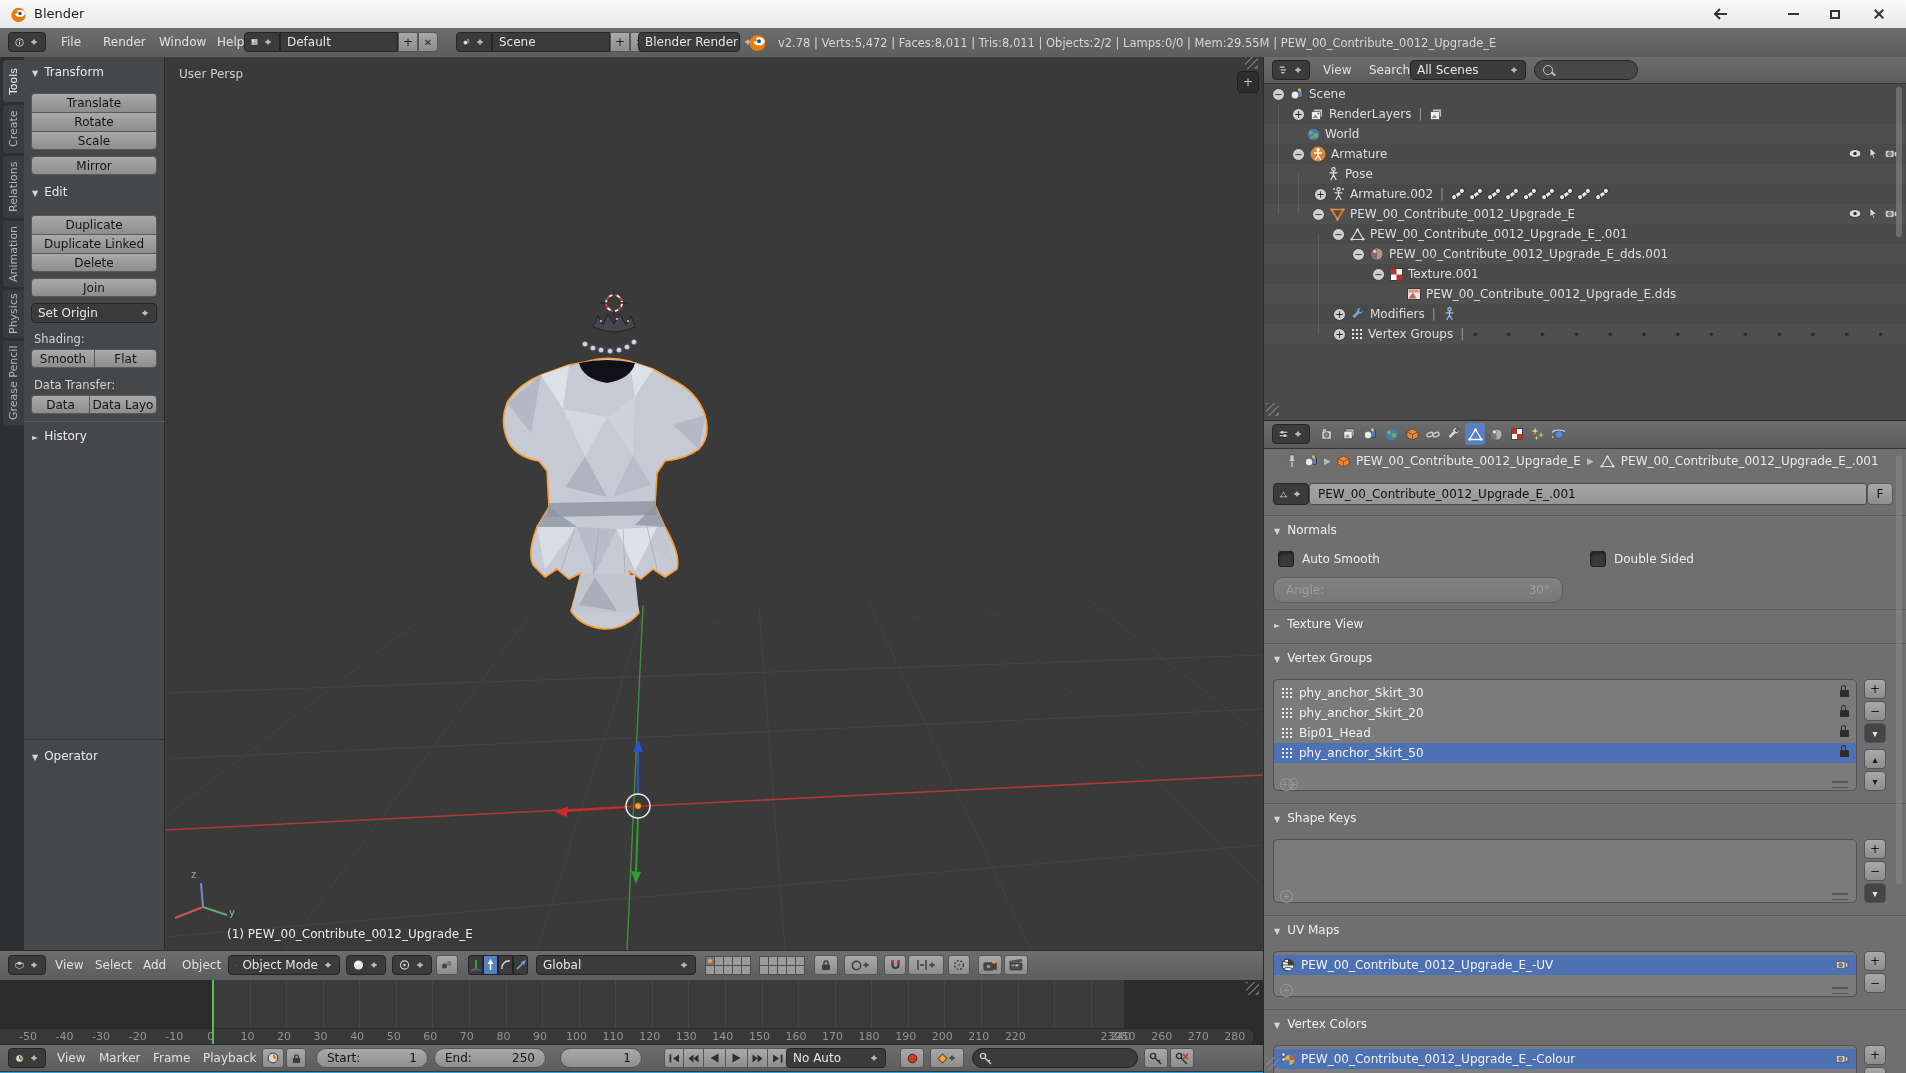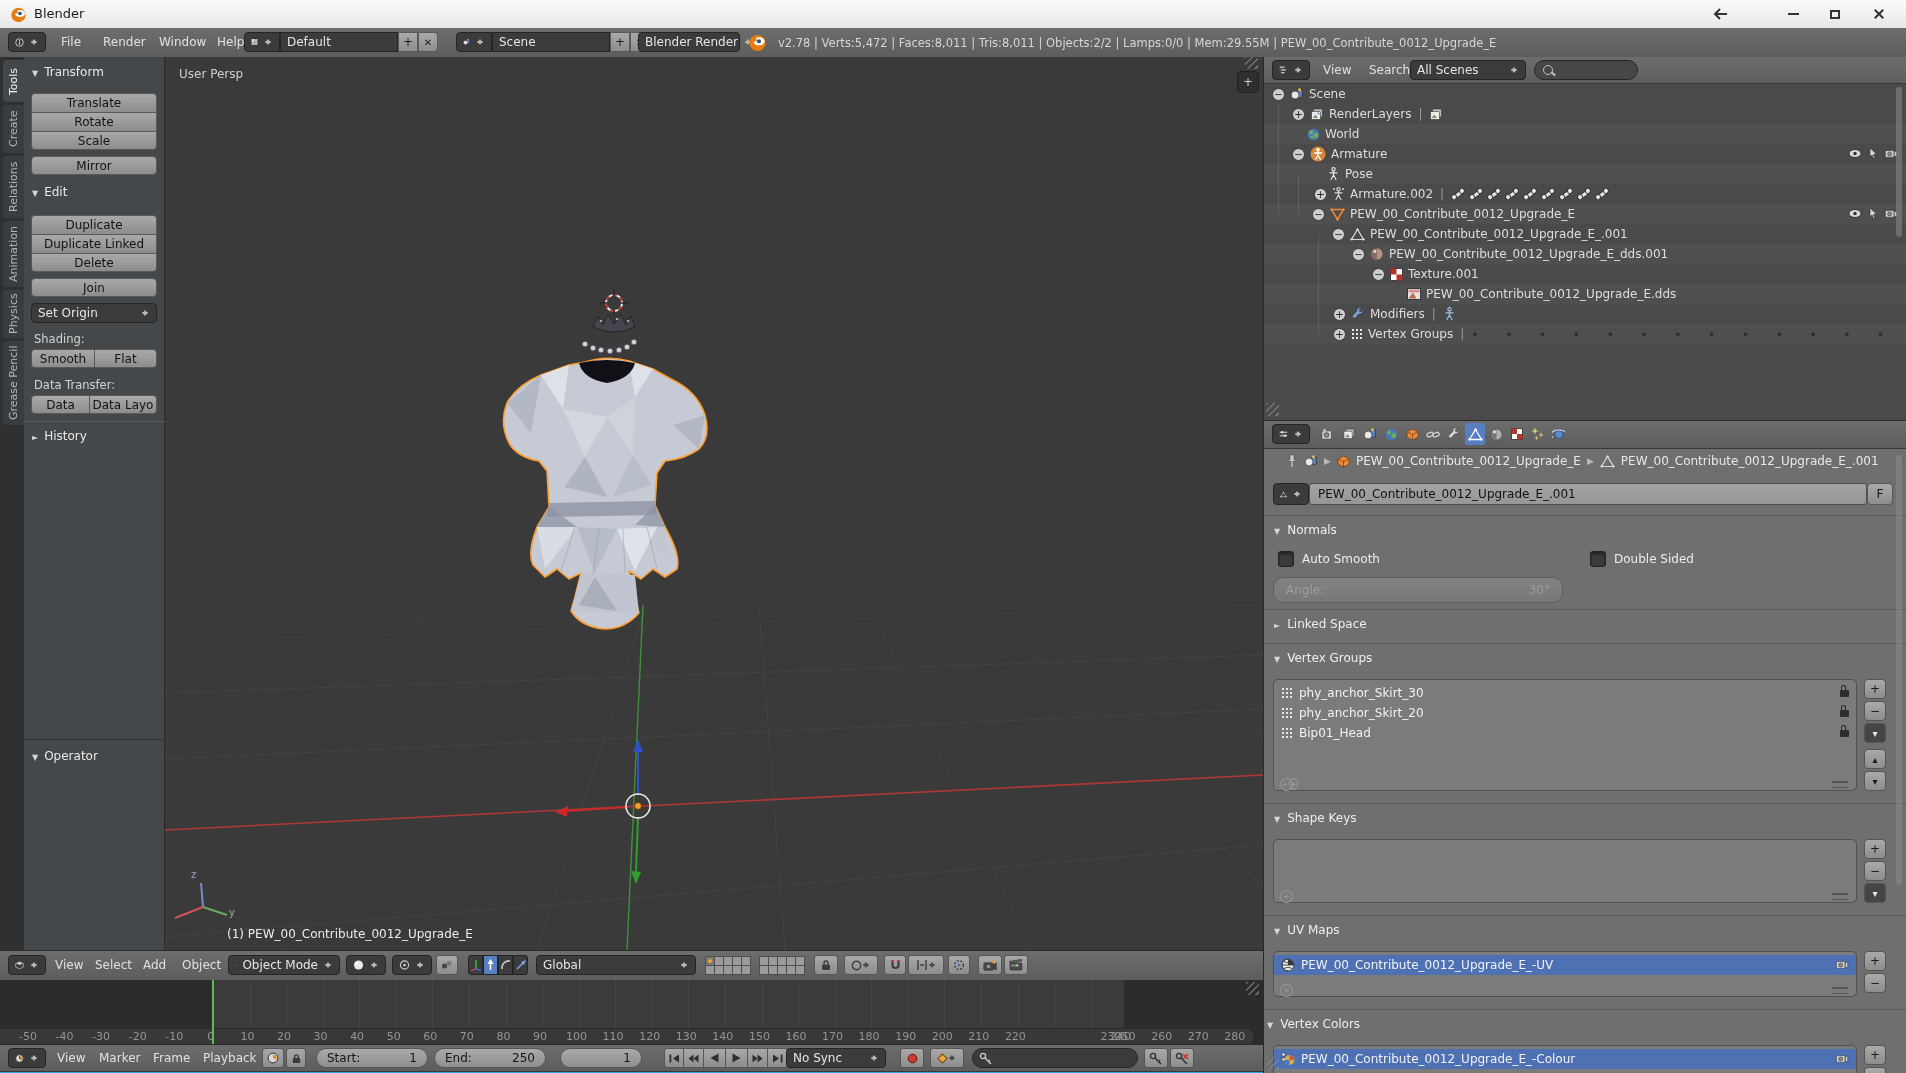--- a/index.html
+++ b/index.html
@@ -649,21 +649,21 @@
       </div>
       <div class="hbtn" style="width:20px;border-radius:0 3px 3px 0;border-left:none">
         <svg width="11" height="9" viewBox="0 0 11 9">
             <polygon points="1,0.5 7,4.5 1,8.5" fill="#2e2e2e"></polygon>
             <rect x="8.7" y="0.5" width="1.8" height="8" fill="#2e2e2e"></rect>
           </svg>
       </div>
     </div>
 
     <div class="dd abs" style="left:786px;top:3px;width:100px">
-      <span>No Sync</span>
+      <span>No Auto</span>
         <span class="spin" style="margin-left:auto"></span>
     </div>
     <div class="hbtn abs" style="left:900px;top:3px;width:24px">
       <svg width="11" height="11" viewBox="0 0 11 11">
           <circle cx="5.5" cy="5.5" r="4.3" fill="#cf3a2a" stroke="#5e1810"></circle>
         </svg>
     </div>
     <div class="hbtn abs" style="left:930px;top:3px;width:34px">
       <svg width="11" height="11" viewBox="0 0 11 11">
         <rect x="2.3" y="2.3" width="6.4" height="6.4" transform="rotate(45 5.5 5.5)" fill="#f0a83c" stroke="#6e4a10"></rect>
@@ -1049,21 +1049,21 @@
       <span>Double Sided</span>
     </div>
     <div class="slider abs" style="left:9px;top:156px;width:290px">
       <span>Angle:</span>
         <span>30°</span>
     </div>
 
     <div class="sep abs" style="left:0;top:188px;width:643px"></div>
     <div class="sect abs" style="left:10px;top:196px">
       <span class="tri-closed"></span>
-      <span>Linked Space</span>
+      <span>Texture View</span>
     </div>
 
     <div class="sep abs" style="left:0;top:222px;width:643px"></div>
     <div class="sect abs" style="left:10px;top:230px">
       <span class="tri-open"></span>
       <span>Vertex Groups</span>
     </div>
     <div class="listbox abs" style="left:9px;top:258px;width:584px;height:112px">
       <div style="padding-top:3px">
         <div class="vg-row">
@@ -1072,20 +1072,25 @@
           <span class="lockicon"></span>
         </div>
         <div class="vg-row">
           <span class="vgicon"></span>
           <span>phy_anchor_Skirt_20</span>
           <span class="lockicon"></span>
         </div>
         <div class="vg-row">
           <span class="vgicon"></span>
           <span>Bip01_Head</span>
+          <span class="lockicon"></span>
+        </div>
+        <div class="vg-row sel">
+          <span class="vgicon"></span>
+          <span>phy_anchor_Skirt_50</span>
           <span class="lockicon"></span>
         </div>
       </div>
       <span class="circplus circplus abs" style="left:6px;top:98px"><span class="circplus"></span></span>
       <div class="boxgrip" style="left:558px;top:101px"></div>
     </div>
     <div class="side-btn plus" style="left:600px;top:258px"></div>
     <div class="side-btn minus" style="left:600px;top:280px"></div>
     <div class="side-btn down" style="left:600px;top:302px;background:#454545;color:#e8e8e8"></div>
     <div class="side-btn up" style="left:600px;top:328px"></div>
@@ -1125,21 +1130,21 @@
           </svg>
         </span>
       </div>
       <span class="circplus abs" style="left:6px;top:32px"></span>
       <div class="boxgrip" style="left:558px;top:35px"></div>
     </div>
     <div class="side-btn plus" style="left:600px;top:530px"></div>
     <div class="side-btn minus" style="left:600px;top:552px"></div>
 
     <div class="sep abs" style="left:0;top:588px;width:643px"></div>
-    <div class="sect abs" style="left:3px;top:596px">
+    <div class="sect abs" style="left:10px;top:596px">
       <span class="tri-open"></span>
       <span>Vertex Colors</span>
     </div>
     <div class="listbox abs" style="left:9px;top:624px;width:584px;height:46px">
       <div class="vg-row sel" style="margin-top:3px">
         <svg width="14" height="14" viewBox="0 0 14 14">
           <rect x="1" y="1" width="3" height="3" fill="#e8e8e8" stroke="#333" stroke-width=".5"></rect>
           <rect x="1" y="6" width="3" height="3" fill="#e8e8e8" stroke="#333" stroke-width=".5"></rect>
           <circle cx="8.5" cy="8" r="5" fill="#d8b04a"></circle>
           <path d="M8.5 3 A5 5 0 0 1 13.5 8 L8.5 8z" fill="#c05a4a"></path>

